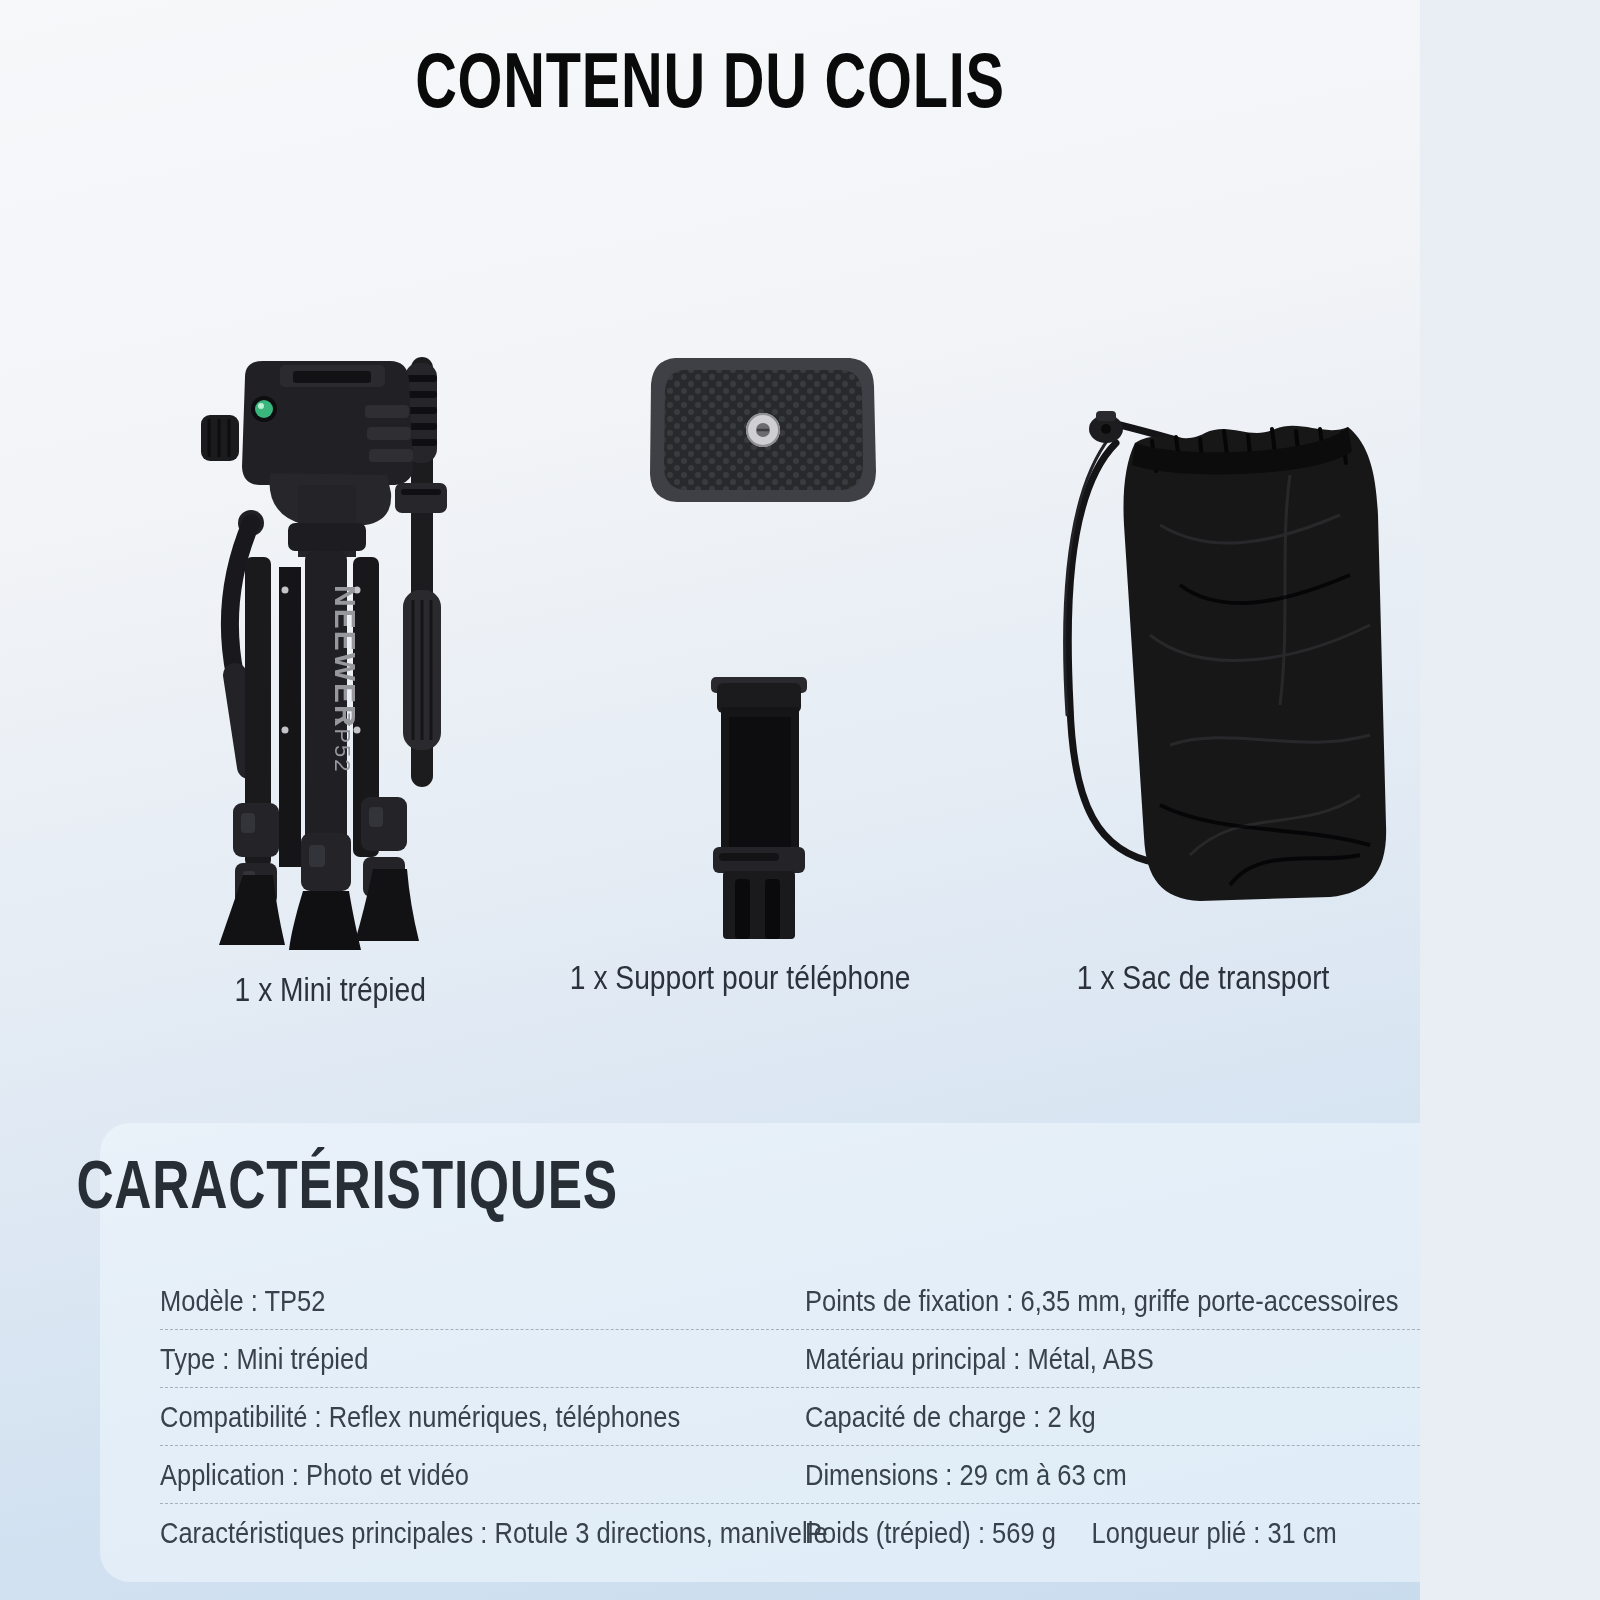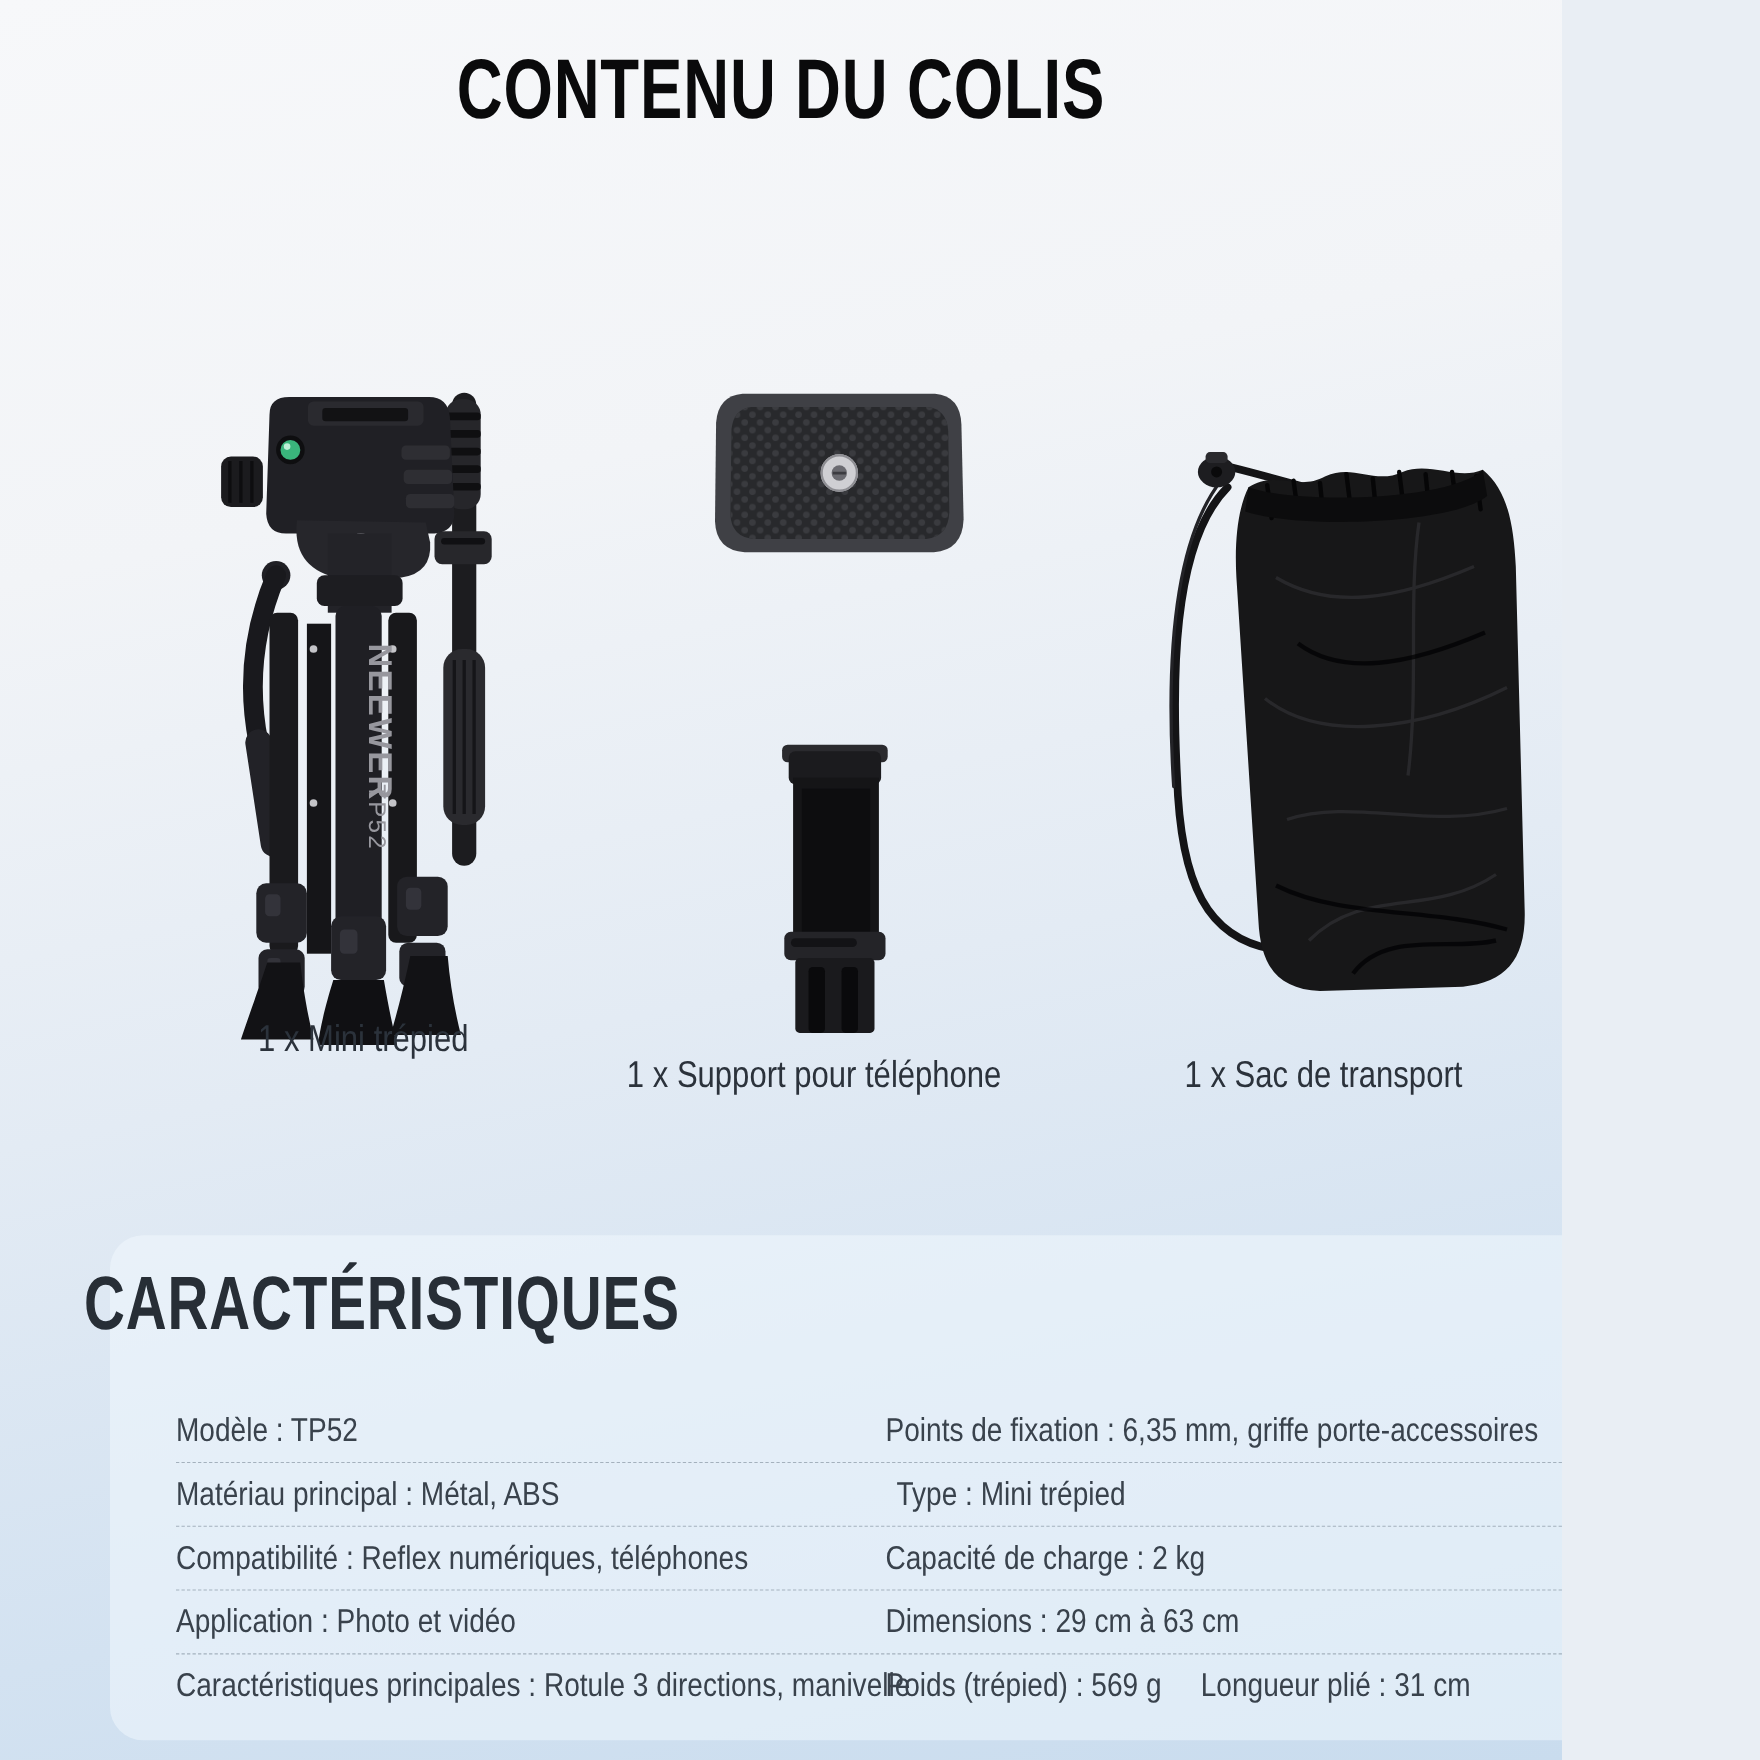--- a/index.html
+++ b/index.html
@@ -117,21 +117,21 @@
       <rect x="56" y="478" width="14" height="20" rx="4"></rect>
         <rect x="124" y="510" width="16" height="22" rx="4"></rect>
       <rect x="184" y="472" width="14" height="20" rx="4"></rect>
         <rect x="58" y="536" width="12" height="16" rx="3"></rect>
     </g>
 
     <path d="M58 540 C 48 570 40 592 34 610 L 100 610 C 94 584 90 560 88 540 Z" fill="#121215"></path>
     <path d="M118 556 C 110 582 106 600 104 615 L 176 615 C 172 598 168 580 164 556 Z" fill="#101013"></path>
     <path d="M188 534 C 182 562 176 586 170 606 L 234 606 C 228 582 224 558 222 534 Z" fill="#121215"></path>
   </svg>
-  <div class="abs caption" style="left:165px;top:925px;width:330px;">
+  <div class="abs caption" style="left:165px;top:970px;width:330px;">
     <span class="cond-c">1 x Mini trépied</span>
   </div>
 
   <svg class="abs" style="left:645px;top:352px;" width="235" height="158" viewBox="0 0 235 158">
     <defs>
       <pattern id="dots" width="14" height="14" patternUnits="userSpaceOnUse">
         <circle cx="4" cy="4" r="3" fill="#3a3b3f"></circle>
         <circle cx="11" cy="11" r="3" fill="#3a3b3f"></circle>
       </pattern>
     </defs>
@@ -211,22 +211,22 @@
   <div class="abs spec-title">
     <span class="cond-c">CARACTÉRISTIQUES</span>
   </div>
 
   <div class="abs spec-table">
     <div class="spec-row">
       <div class="spec-cell l"><span class="cond">Modèle : TP52</span></div>
       <div class="spec-cell r"><span class="cond">Points de fixation : 6,35 mm, griffe porte-accessoires</span></div>
     </div>
     <div class="spec-row">
+      <div class="spec-cell l"><span class="cond">Type : Mini trépied</span></div>
       <div class="spec-cell r"><span class="cond">Matériau principal : Métal, ABS</span></div>
-      <div class="spec-cell l"><span class="cond">Type : Mini trépied</span></div>
     </div>
     <div class="spec-row">
       <div class="spec-cell l"><span class="cond">Compatibilité : Reflex numériques, téléphones</span></div>
       <div class="spec-cell r"><span class="cond">Capacité de charge : 2 kg</span></div>
     </div>
     <div class="spec-row">
       <div class="spec-cell l"><span class="cond">Application : Photo et vidéo</span></div>
       <div class="spec-cell r"><span class="cond">Dimensions : 29 cm à 63 cm</span></div>
     </div>
     <div class="spec-row">

